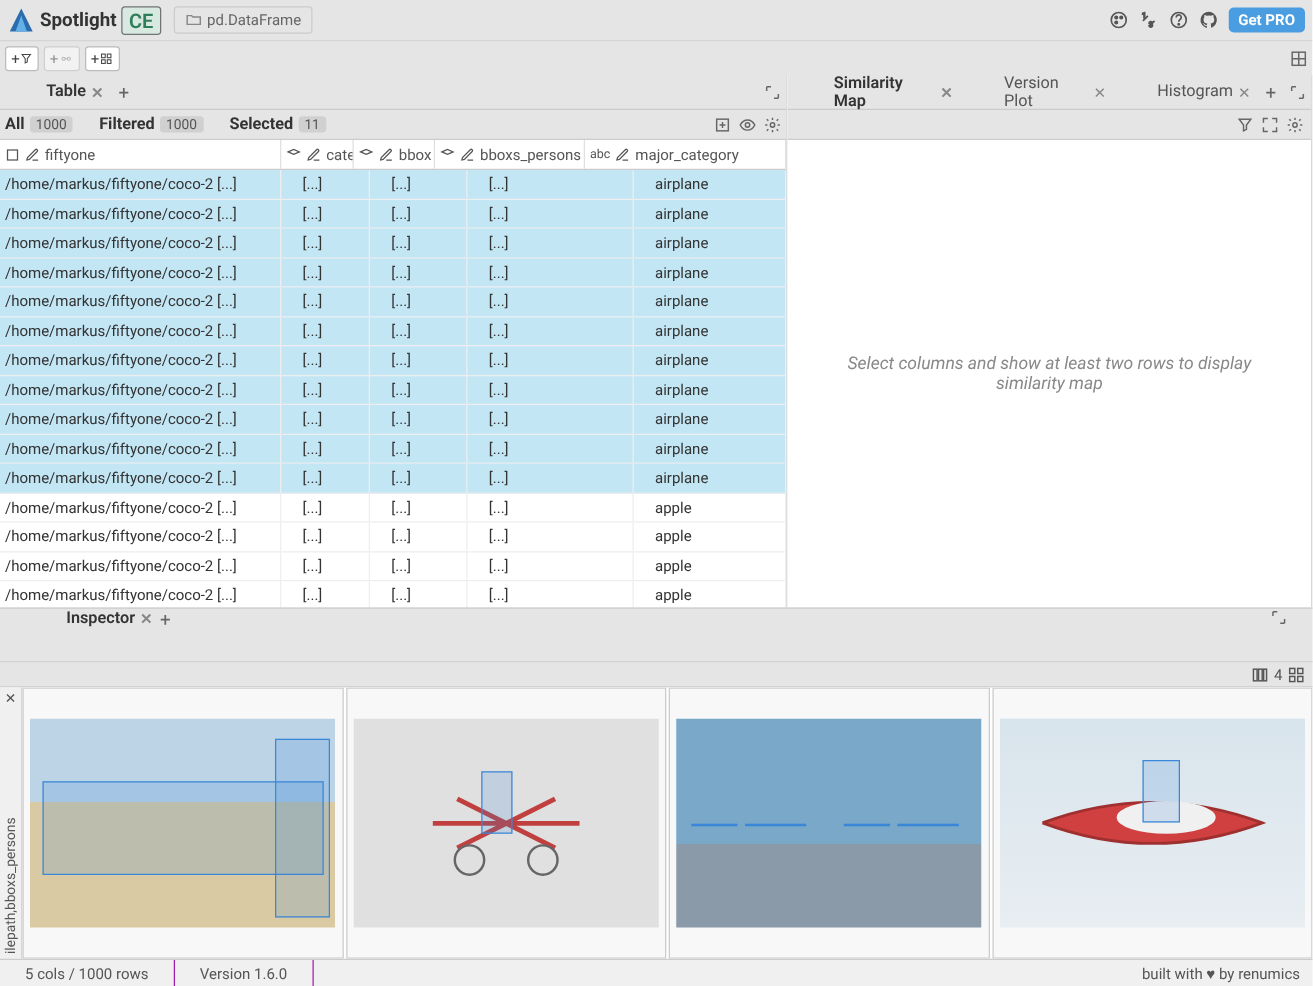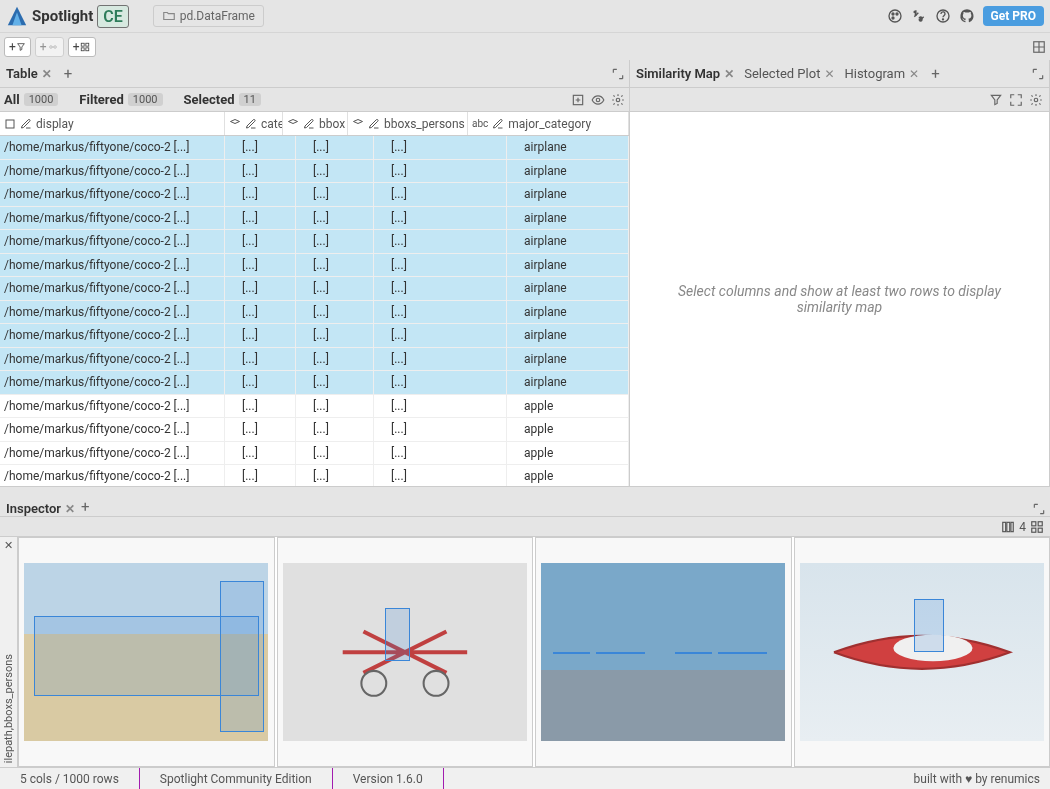--- a/index.html
+++ b/index.html
@@ -1,34 +1,34 @@
 <!DOCTYPE html>
 <html><head>
 <meta charset="utf-8">
 <style>
 * { box-sizing: border-box; margin: 0; padding: 0; }
 body { font-family: -apple-system, BlinkMacSystemFont, "Segoe UI", Roboto, sans-serif; font-size: 13px; color: #333; background: #fff; width: 1050px; height: 789px; overflow: hidden; display: flex; flex-direction: column; }
-.topbar { height: 32px; background: #e5e5e5; display: flex; align-items: center; padding: 0 6px; gap: 24px; text-align: center; }
+.topbar { height: 32px; background: #e5e5e5; display: flex; align-items: center; padding: 0 6px; gap: 10px; text-align: center; }
 .logo { display: flex; align-items: center; gap: 4px; font-weight: 700; font-size: 15px; }
 .logo-mark { width: 22px; height: 22px; }
 .ce-badge { background: #d7e9e0; color: #2e7d5b; border: 1px solid #737373; border-radius: 3px; padding: 1px 5px; font-size: 16px; font-weight: 600; }
 .path-box { display: flex; align-items: center; gap: 4px; border: 1px solid #ccc; border-radius: 3px; background: #e5e5e5; padding: 2px 8px; color: #666; font-size: 12px; height: 22px; flex: 0 0 auto; }
 .spacer { flex: 1; }
 .topbar-icons { display: flex; align-items: center; gap: 8px; color: #555; }
 .topbar-icons svg { width: 16px; height: 16px; }
 .get-pro { background: #4a9de0; color: #fff; border-radius: 4px; padding: 3px 8px; font-size: 12px; font-weight: 700; cursor: pointer; }
 .toolbar { height: 28px; background: #e5e5e5; display: flex; align-items: center; padding: 0 4px; gap: 4px; border-top: 1px solid #d5d5d5; }
 .tool-btn { border: 1px solid #bbb; background: #fff; border-radius: 3px; height: 20px; min-width: 24px; display: flex; align-items: center; justify-content: center; font-size: 12px; padding: 0 4px; cursor: pointer; color: #444; }
 .main { flex: 1; display: flex; flex-direction: column; min-height: 0; }
 .upper { display: flex; height: 426px; }
 .panel { display: flex; flex-direction: column; border-right: 1px solid #ccc; background: #fff; }
 .panel-left { width: 630px; }
 .panel-right { flex: 1; }
 .panel-tabs { height: 28px; background: #e5e5e5; display: flex; align-items: center; padding: 0 4px; gap: 6px; border-bottom: 1px solid #ccc; }
-.tab { display: flex; align-items: center; gap: 4px; font-weight: 600; font-size: 13px; padding: 0 2px; }
+.tab { display: flex; align-items: center; gap: 4px; font-weight: 600; font-size: 13px; padding: 0 2px; margin-left: 31px; }
 .tab .x { color: #888; font-size: 12px; cursor: pointer; }
 .tab.inactive { font-weight: 400; color: #555; }
 .tab-add { color: #666; font-size: 15px; cursor: pointer; padding: 0 4px; }
 .tab-icons-right { margin-left: auto; display: flex; gap: 6px; color: #666; }
 .tab-icons-right svg { width: 14px; height: 14px; }
 .filter-row { height: 24px; background: #e5e5e5; display: flex; align-items: center; gap: 21px; padding: 0 4px; font-size: 13px; border-bottom: 1px solid #ccc; }
 .pill { display: flex; align-items: center; gap: 4px; }
 .pill-count { background: #d0d0d0; color: #555; border-radius: 3px; padding: 0 5px; font-size: 11px; }
 .filter-icons-right { margin-left: auto; display: flex; gap: 6px; color: #666; align-items: center; }
 .filter-icons-right svg { width: 14px; height: 14px; }
@@ -41,21 +41,21 @@
 .col-bp { width: 120px; }
 .col-mc { flex: 1; }
 .table-body { flex: 1; overflow-y: auto; }
 .tr { display: flex; height: 23.5px; font-size: 12px; border-bottom: 1px solid #eee; gap: 13px; }
 .tr.sel { background: #c3e6f5; }
 .td { display: flex; align-items: center; padding: 0 4px; border-right: 1px solid #eee; white-space: nowrap; overflow: hidden; }
 .sim-placeholder { flex: 1; display: flex; align-items: center; justify-content: center; color: #888; font-style: italic; text-align: center; padding: 0 30px; font-size: 14px; }
 .sim-toolbar { height: 24px; background: #e5e5e5; display: flex; justify-content: flex-end; align-items: center; padding: 0 6px; gap: 6px; color: #666; border-bottom: 1px solid #ccc; }
 .sim-toolbar svg { width: 14px; height: 14px; }
 .lower { display: flex; flex-direction: column; flex: 1; min-height: 0; }
-.insp-tabs { height: 31px; background: #e5e5e5; display: flex; align-items: flex-end; padding: 0 4px; border-top: 1px solid #ccc; border-bottom: 1px solid #ccc; }
+.insp-tabs { height: 44px; background: #e5e5e5; display: flex; align-items: flex-start; padding: 0 20px; border-top: 1px solid #ccc; border-bottom: 1px solid #ccc; }
 .insp-toolbar { height: 20px; background: #e5e5e5; display: flex; justify-content: flex-end; align-items: center; padding: 0 6px; gap: 4px; color: #555; font-size: 12px; border-bottom: 1px solid #ccc; }
 .insp-body { flex: 1; display: flex; background: #fff; min-height: 0; }
 .insp-sidebar { width: 18px; background: #f0f0f0; border-right: 1px solid #ccc; display: flex; flex-direction: column; align-items: center; }
 .insp-sidebar .x { font-size: 11px; color: #555; cursor: pointer; margin-top: 2px; }
 .vlabel { writing-mode: vertical-rl; transform: rotate(180deg); font-size: 11px; color: #555; margin-top: auto; margin-bottom: 4px; }
 .cards { flex: 1; display: flex; gap: 2px; overflow: hidden; }
 .card { flex: 1; border: 1px solid #ccc; background: #f8f8f8; display: flex; align-items: center; justify-content: center; position: relative; }
 .img-ph { width: 96%; height: 78%; position: relative; display: flex; align-items: center; justify-content: center; font-size: 10px; color: #999; }
 .bbox { position: absolute; border: 1.5px solid #3a86d8; background: rgba(58,134,216,0.18); }
 .statusbar { height: 22px; background: #f0f0f0; border-top: 1px solid #ccc; display: flex; align-items: center; font-size: 12px; color: #555; }
@@ -190,21 +190,21 @@
         </div>
       </div>
       <div class="table-head">
         <div class="th col-fp">
             <svg viewBox="0 0 24 24" fill="none" stroke="currentColor" stroke-width="2">
               <rect x="4" y="4" width="16" height="16"></rect>
             </svg>
             <svg viewBox="0 0 24 24" fill="none" stroke="currentColor" stroke-width="2">
               <path d="M12 20h9M16.5 3.5a2 2 0 013 3L7 19l-4 1 1-4z"></path>
             </svg>
-            <span>display</span>
+            <span>fiftyone</span>
           </div>
         <div class="th col-ca">
             <svg viewBox="0 0 24 24" fill="none" stroke="currentColor" stroke-width="2">
               <path d="M3 7l9-4 9 4-9 4z"></path>
             </svg>
             <svg viewBox="0 0 24 24" fill="none" stroke="currentColor" stroke-width="2">
               <path d="M12 20h9M16.5 3.5a2 2 0 013 3L7 19l-4 1 1-4z"></path>
             </svg>
             <span>categ</span>
           </div>
@@ -343,21 +343,21 @@
         </div>
     </div>
 
     <div class="panel panel-right">
       <div class="panel-tabs">
         <div class="tab">
             <span>Similarity Map</span>
             <span class="x">✕</span>
           </div>
         <div class="tab inactive">
-            <span>Selected Plot</span>
+            <span>Version Plot</span>
             <span class="x">✕</span>
           </div>
         <div class="tab inactive">
             <span>Histogram</span>
             <span class="x">✕</span>
           </div>
         <div class="tab-add">+</div>
         <div class="tab-icons-right">
           <span class="icon">
               <svg viewBox="0 0 24 24" fill="none" stroke="currentColor" stroke-width="2">
@@ -464,16 +464,15 @@
             <div class="bbox" style="left:47%;top:20%;width:12%;height:30%"></div>
           </div>
         </div>
       </div>
     </div>
   </div>
 </div>
 
 <div class="statusbar">
   <div class="status-seg">5 cols / 1000 rows</div>
-  <div class="status-seg">Spotlight Community Edition</div>
   <div class="status-seg">Version 1.6.0</div>
   <div class="status-right">built with ♥ by renumics</div>
 </div>
 
 </body></html>

